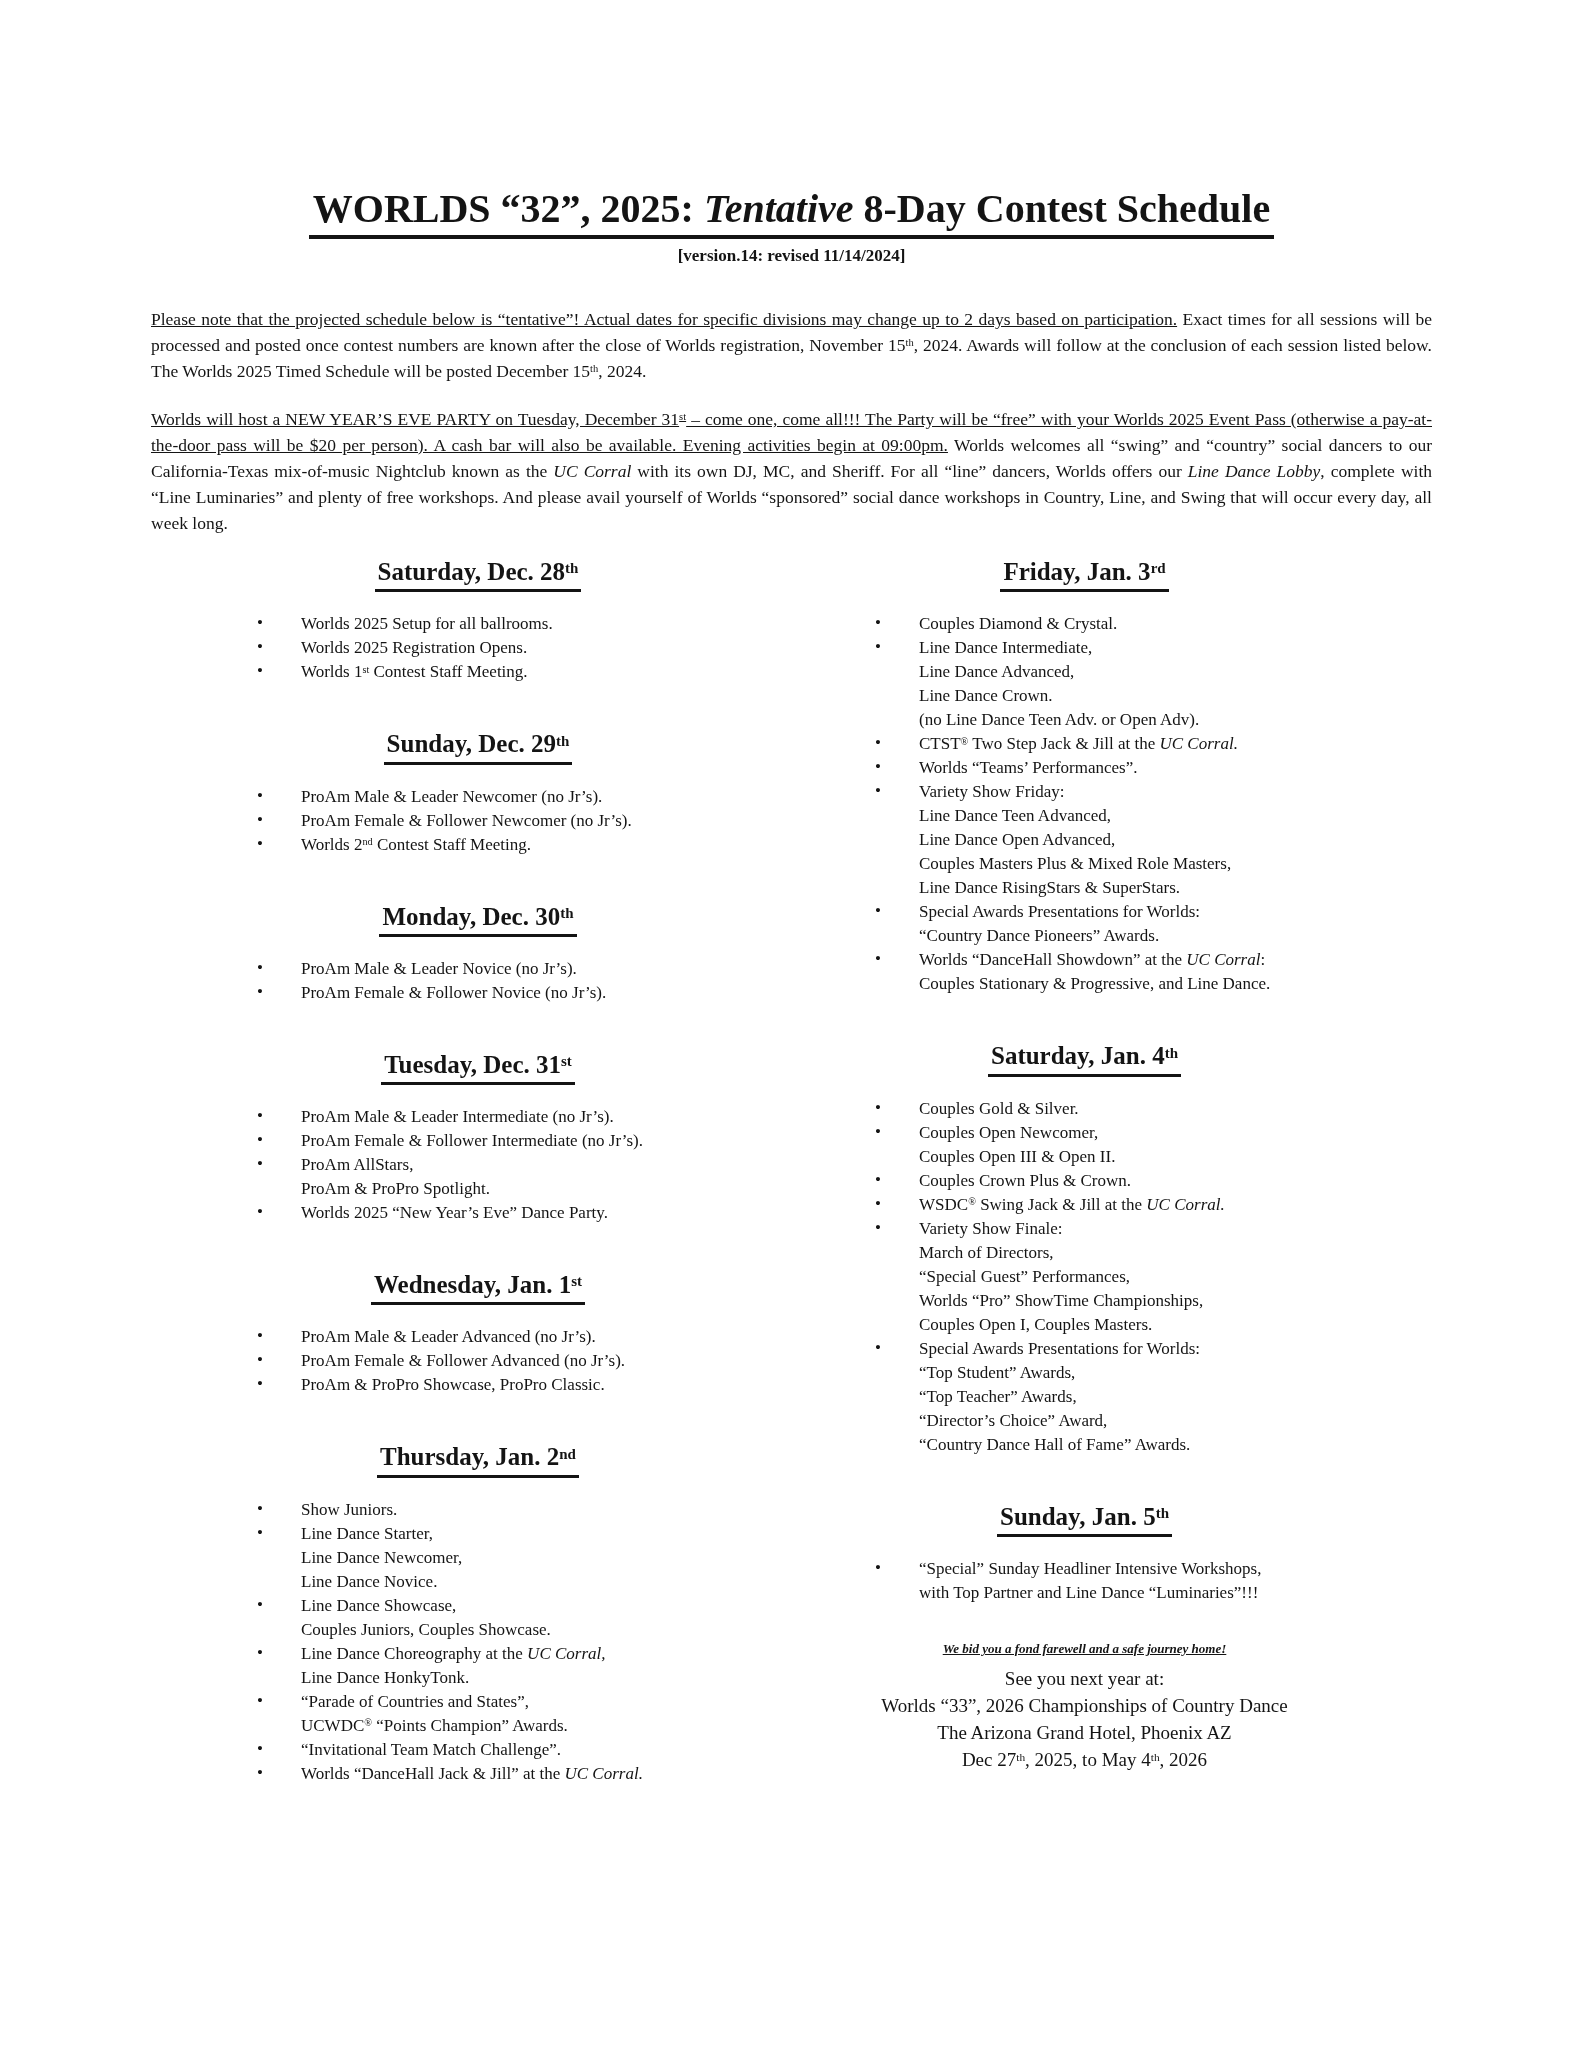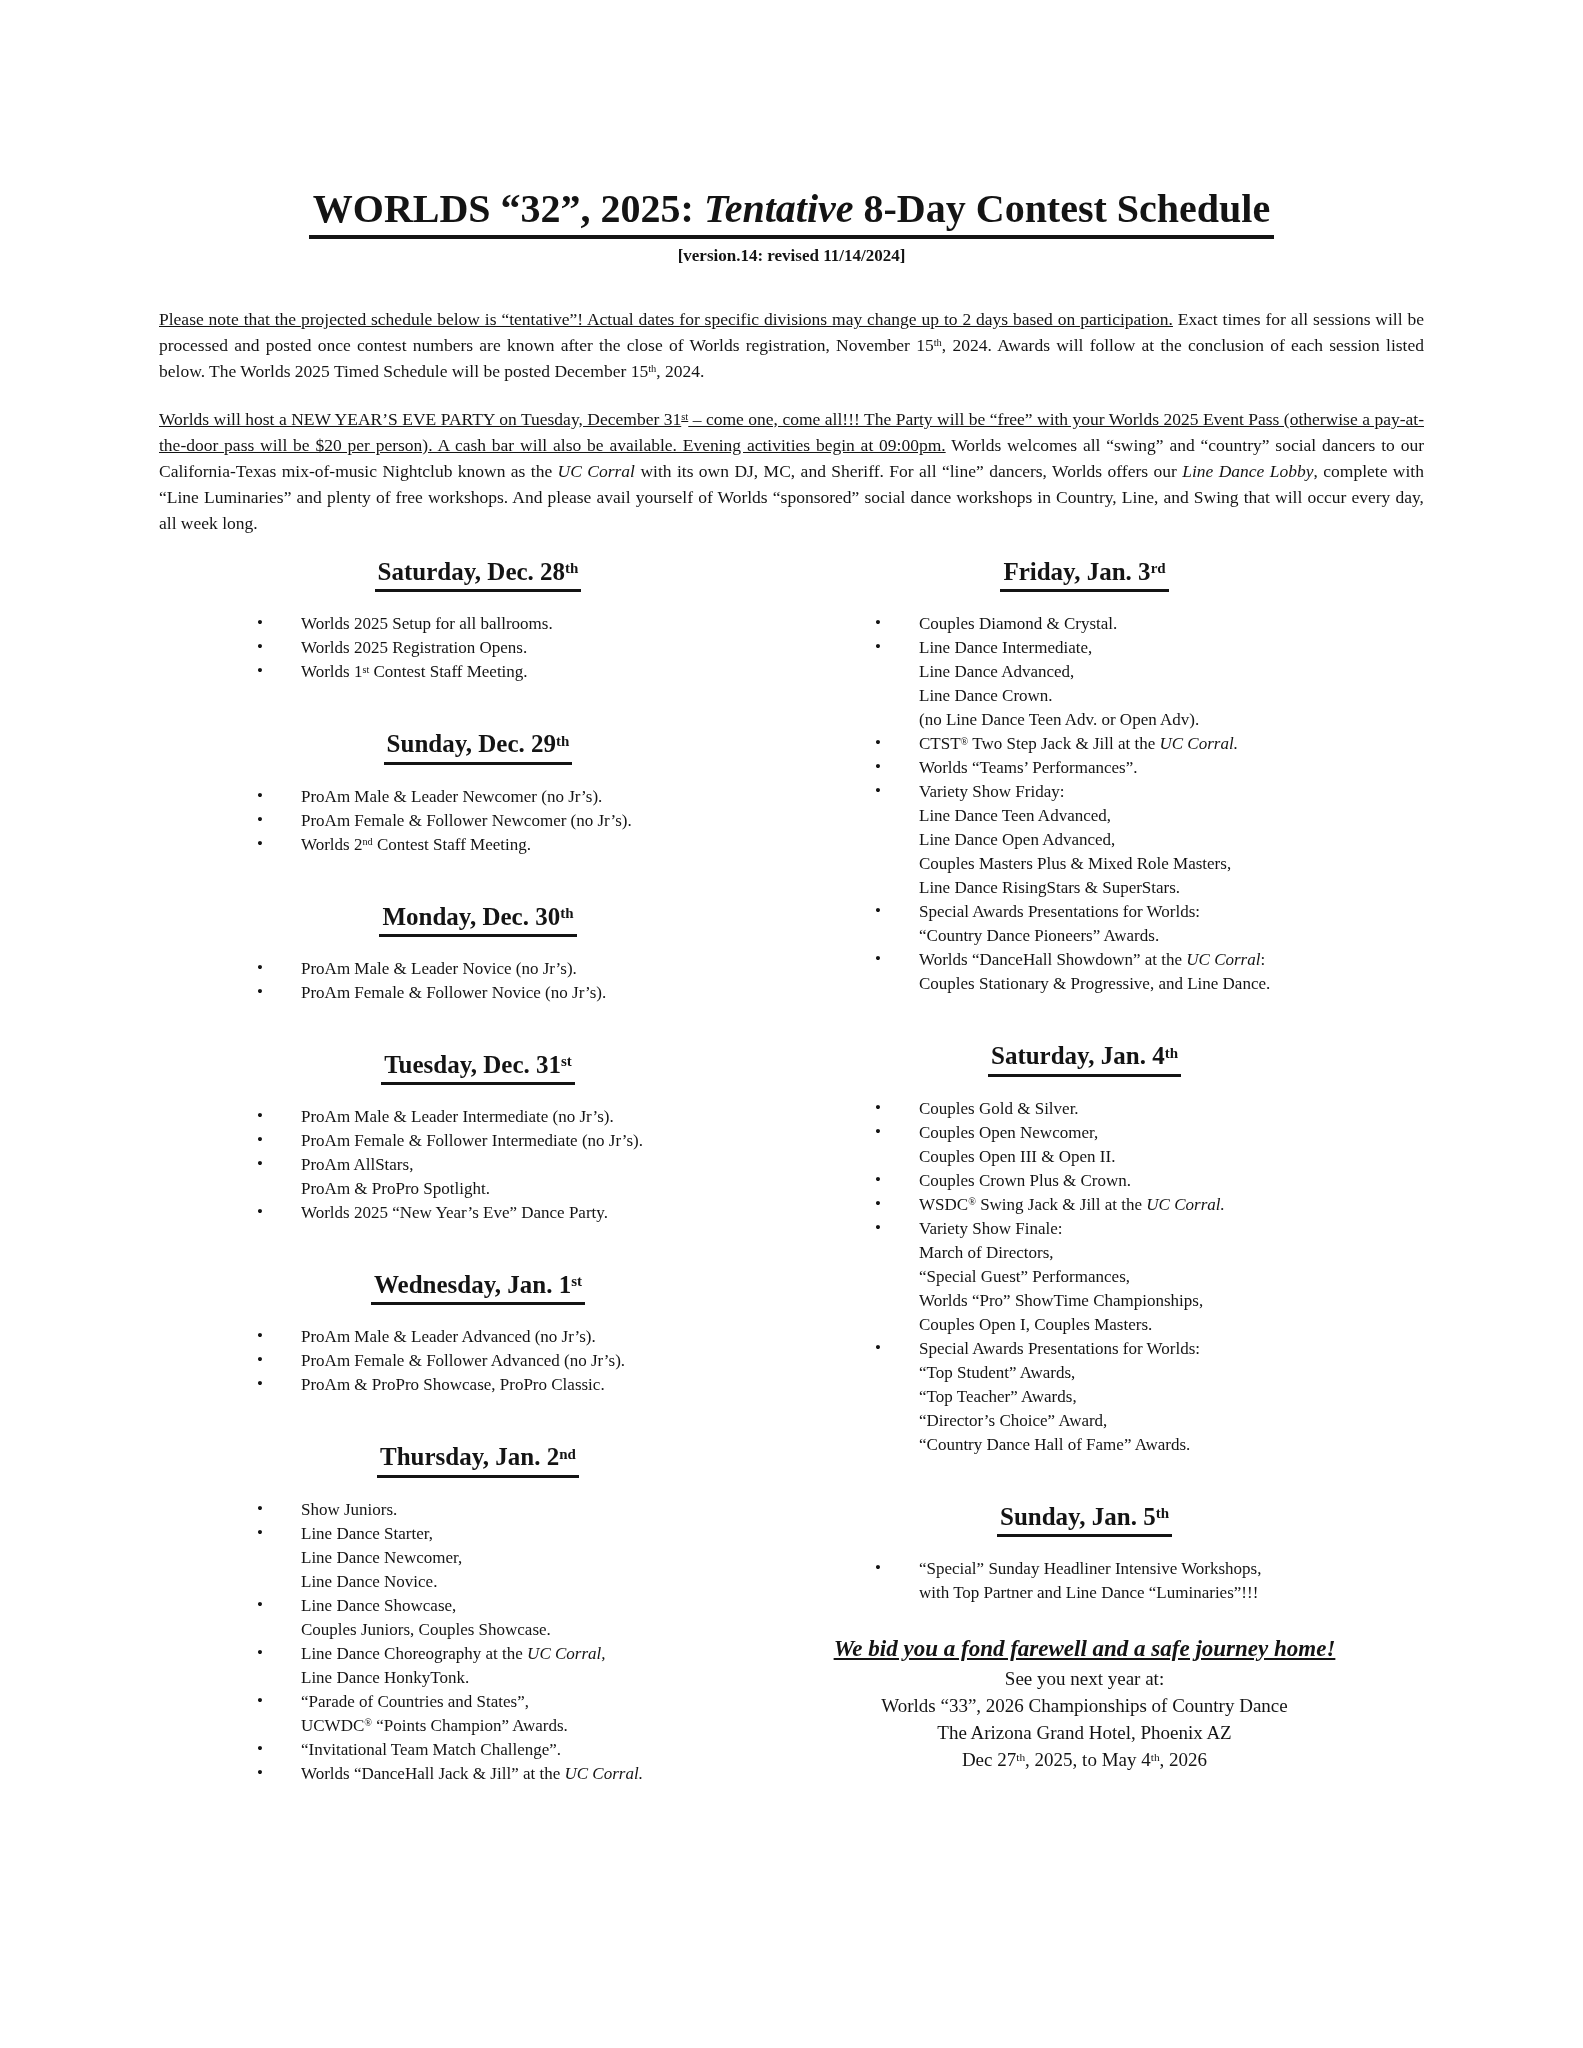--- a/index.html
+++ b/index.html
@@ -16,21 +16,21 @@
   
   .u{text-decoration:underline;}
   .i{font-style:italic;}
   .b{font-weight:bold;}
   .sup{font-size:0.6em;position:relative;top:-0.45em;line-height:0;}
 
   .doc-title{margin:0;text-align:center;font-size:40px;font-weight:bold;line-height:1.25;}
   .doc-title .u-bar{border-bottom:4px solid #141414;padding:0 4px 1px 4px;display:inline-block;}
   .doc-version{text-align:center;font-weight:bold;font-size:17px;margin-top:7px;}
 
-  .intro{margin:16px;font-size:17.5px;line-height:26px;text-align:justify;}
+  .intro{margin:8px;font-size:17.5px;line-height:26px;text-align:justify;}
   .intro.p1{margin-top:40px;}
   .intro.p2{margin-top:22px;}
 
   .columns{display:flex;margin-top:20px;align-items:flex-start;}
   .col-left{width:670px;flex:none;}
   .col-right{flex:1;min-width:0;}
 
   .day-section{margin-top:44px;}
   #left-sections > .day-section:first-child,
   #right-sections > .day-section:first-child{margin-top:0;}
@@ -46,21 +46,21 @@
   }
 
   .bullets{margin-top:20px;font-size:17px;line-height:24px;}
   .col-left .bullets{padding-left:112px;}
   .col-right .bullets{padding-left:60px;}
   .item{position:relative;padding-left:46px;}
   .marker{position:absolute;left:2px;top:-1px;}
   .line{min-height:24px;}
 
   .farewell{margin-top:30px;text-align:center;font-size:19px;line-height:27px;padding-right:84px;}
-  .farewell .fw1{font-size:23px;margin-bottom:3px;text-align:center;}
+  .farewell .fw1{font-size:13px;margin-bottom:3px;text-align:center;}
 </style>
 </head>
 <body>
 
 <div class="page">
 
   <h1 class="doc-title"><span class="u-bar"><span>WORLDS “32”, 2025: </span><span class="i">Tentative</span><span> 8-Day Contest Schedule</span></span></h1>
 
   <div class="doc-version">[version.14: revised 11/14/2024]</div>
 

